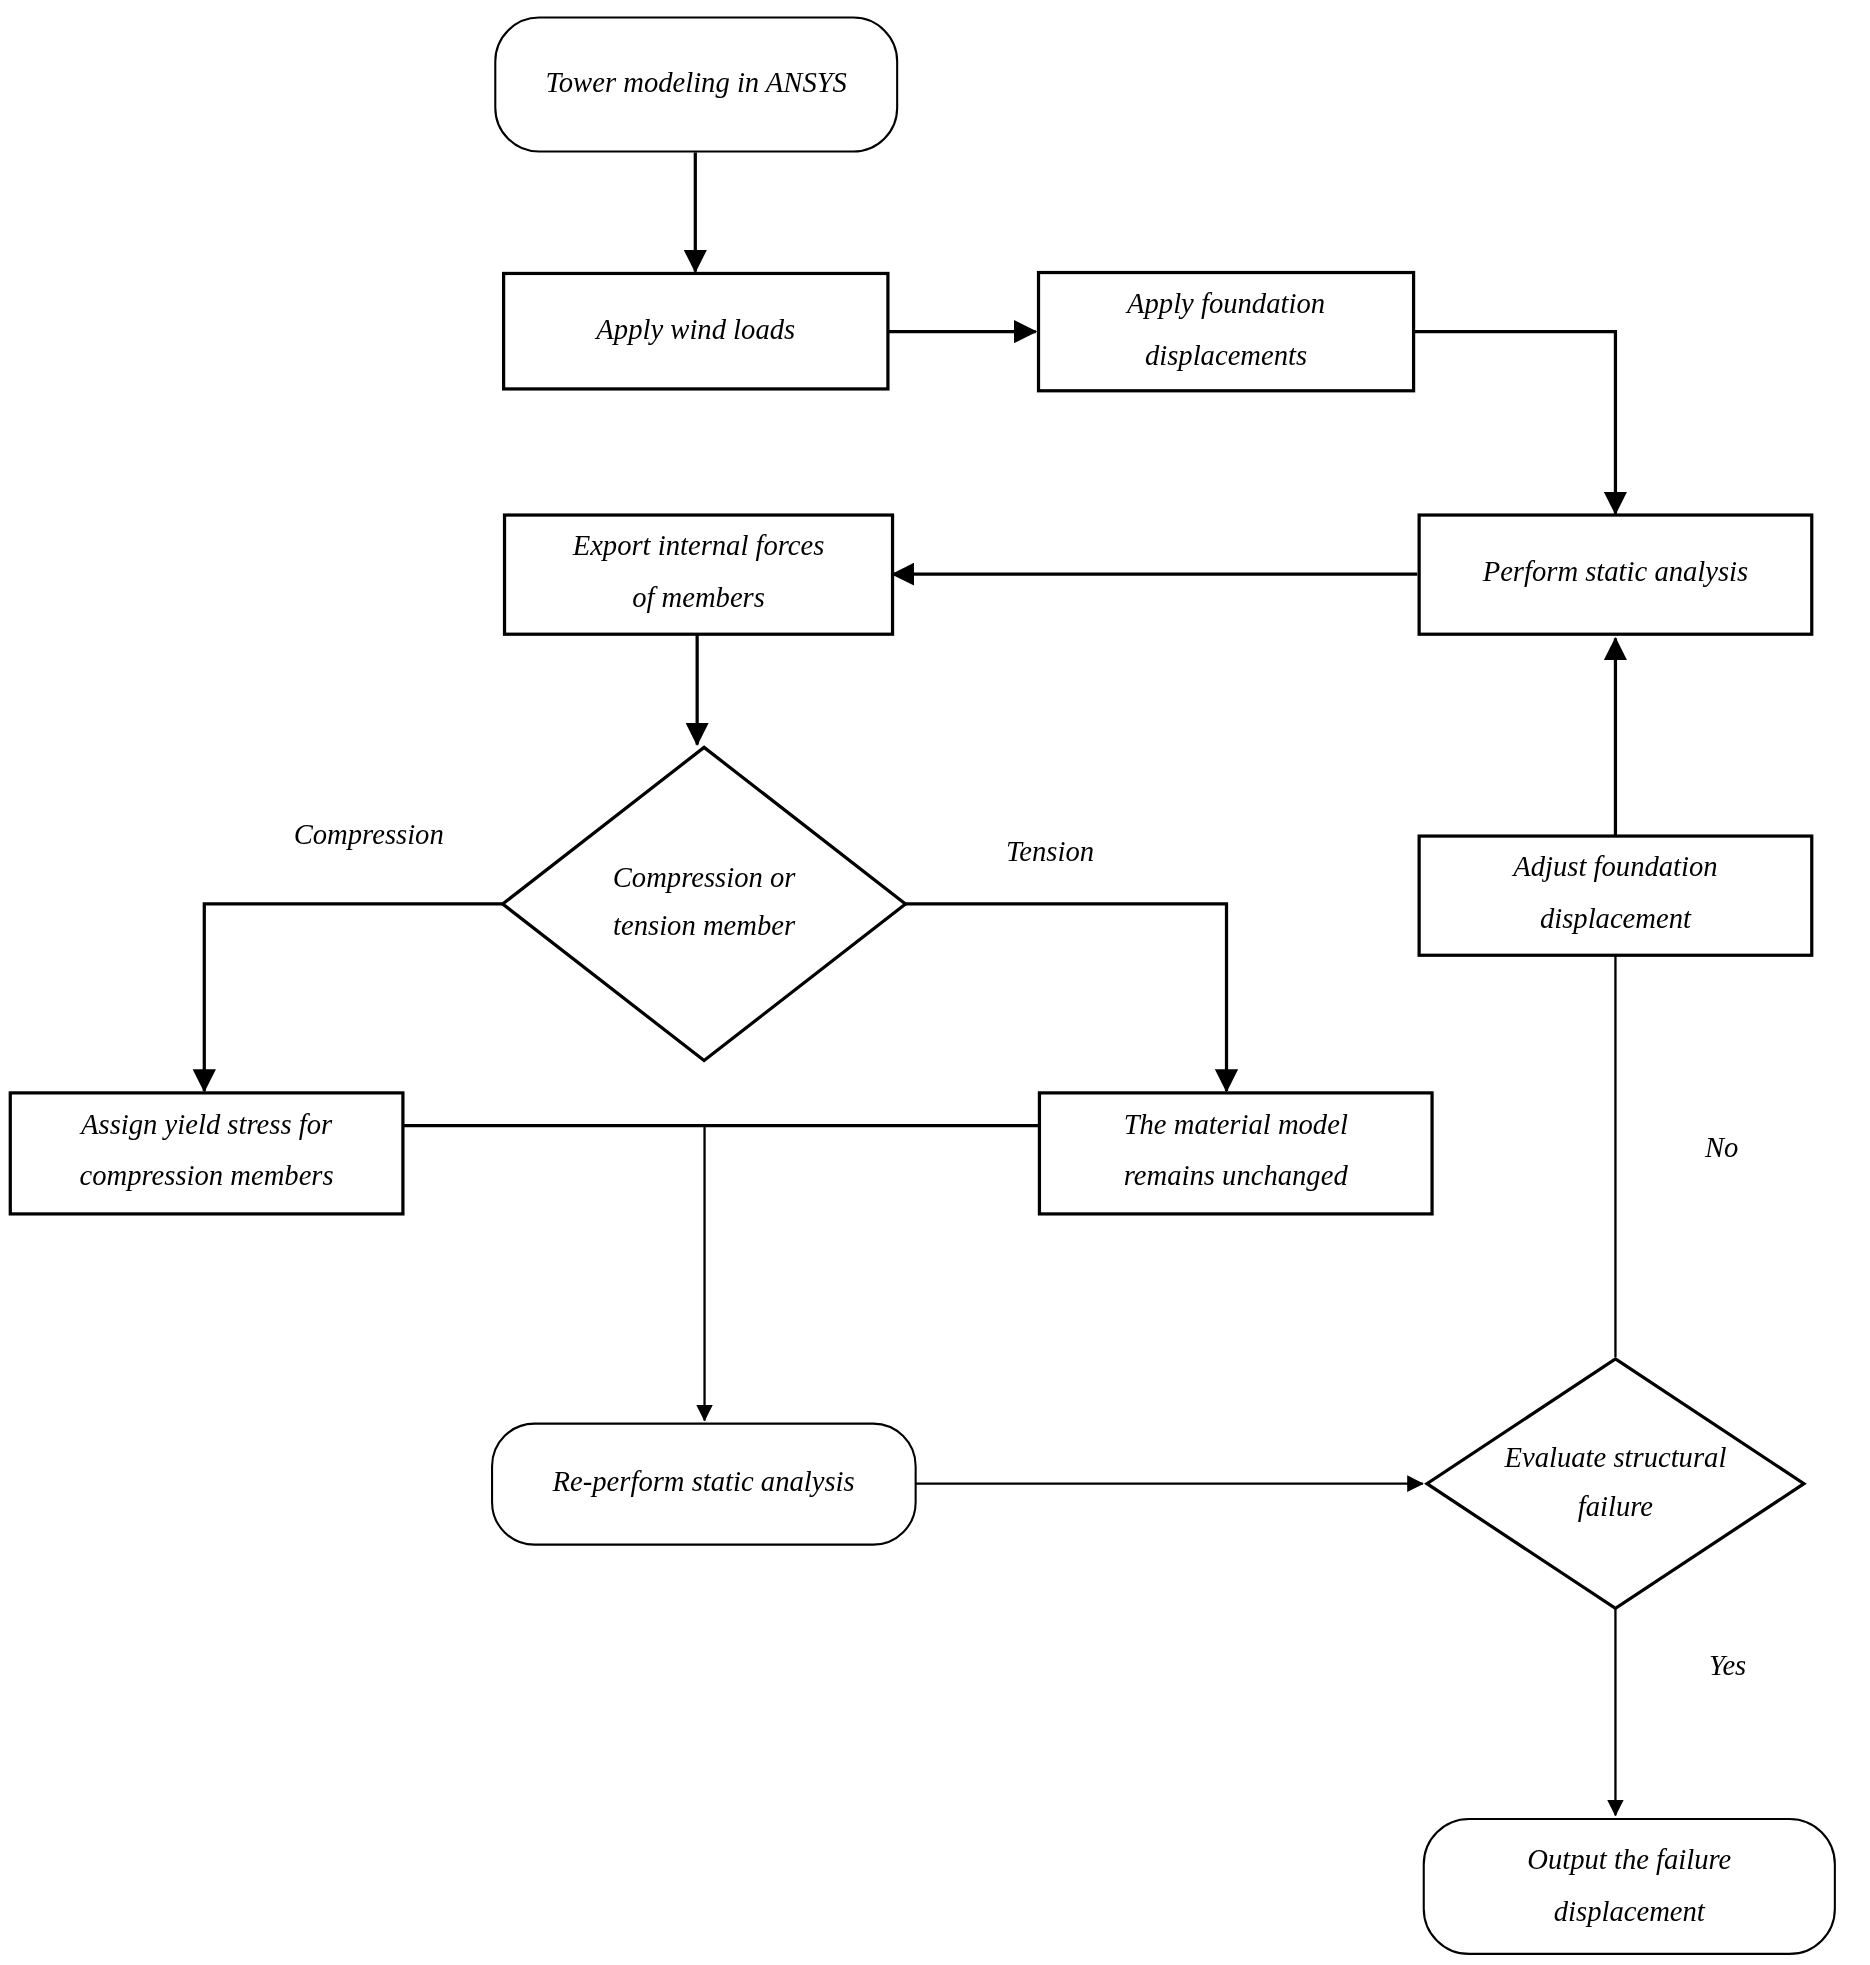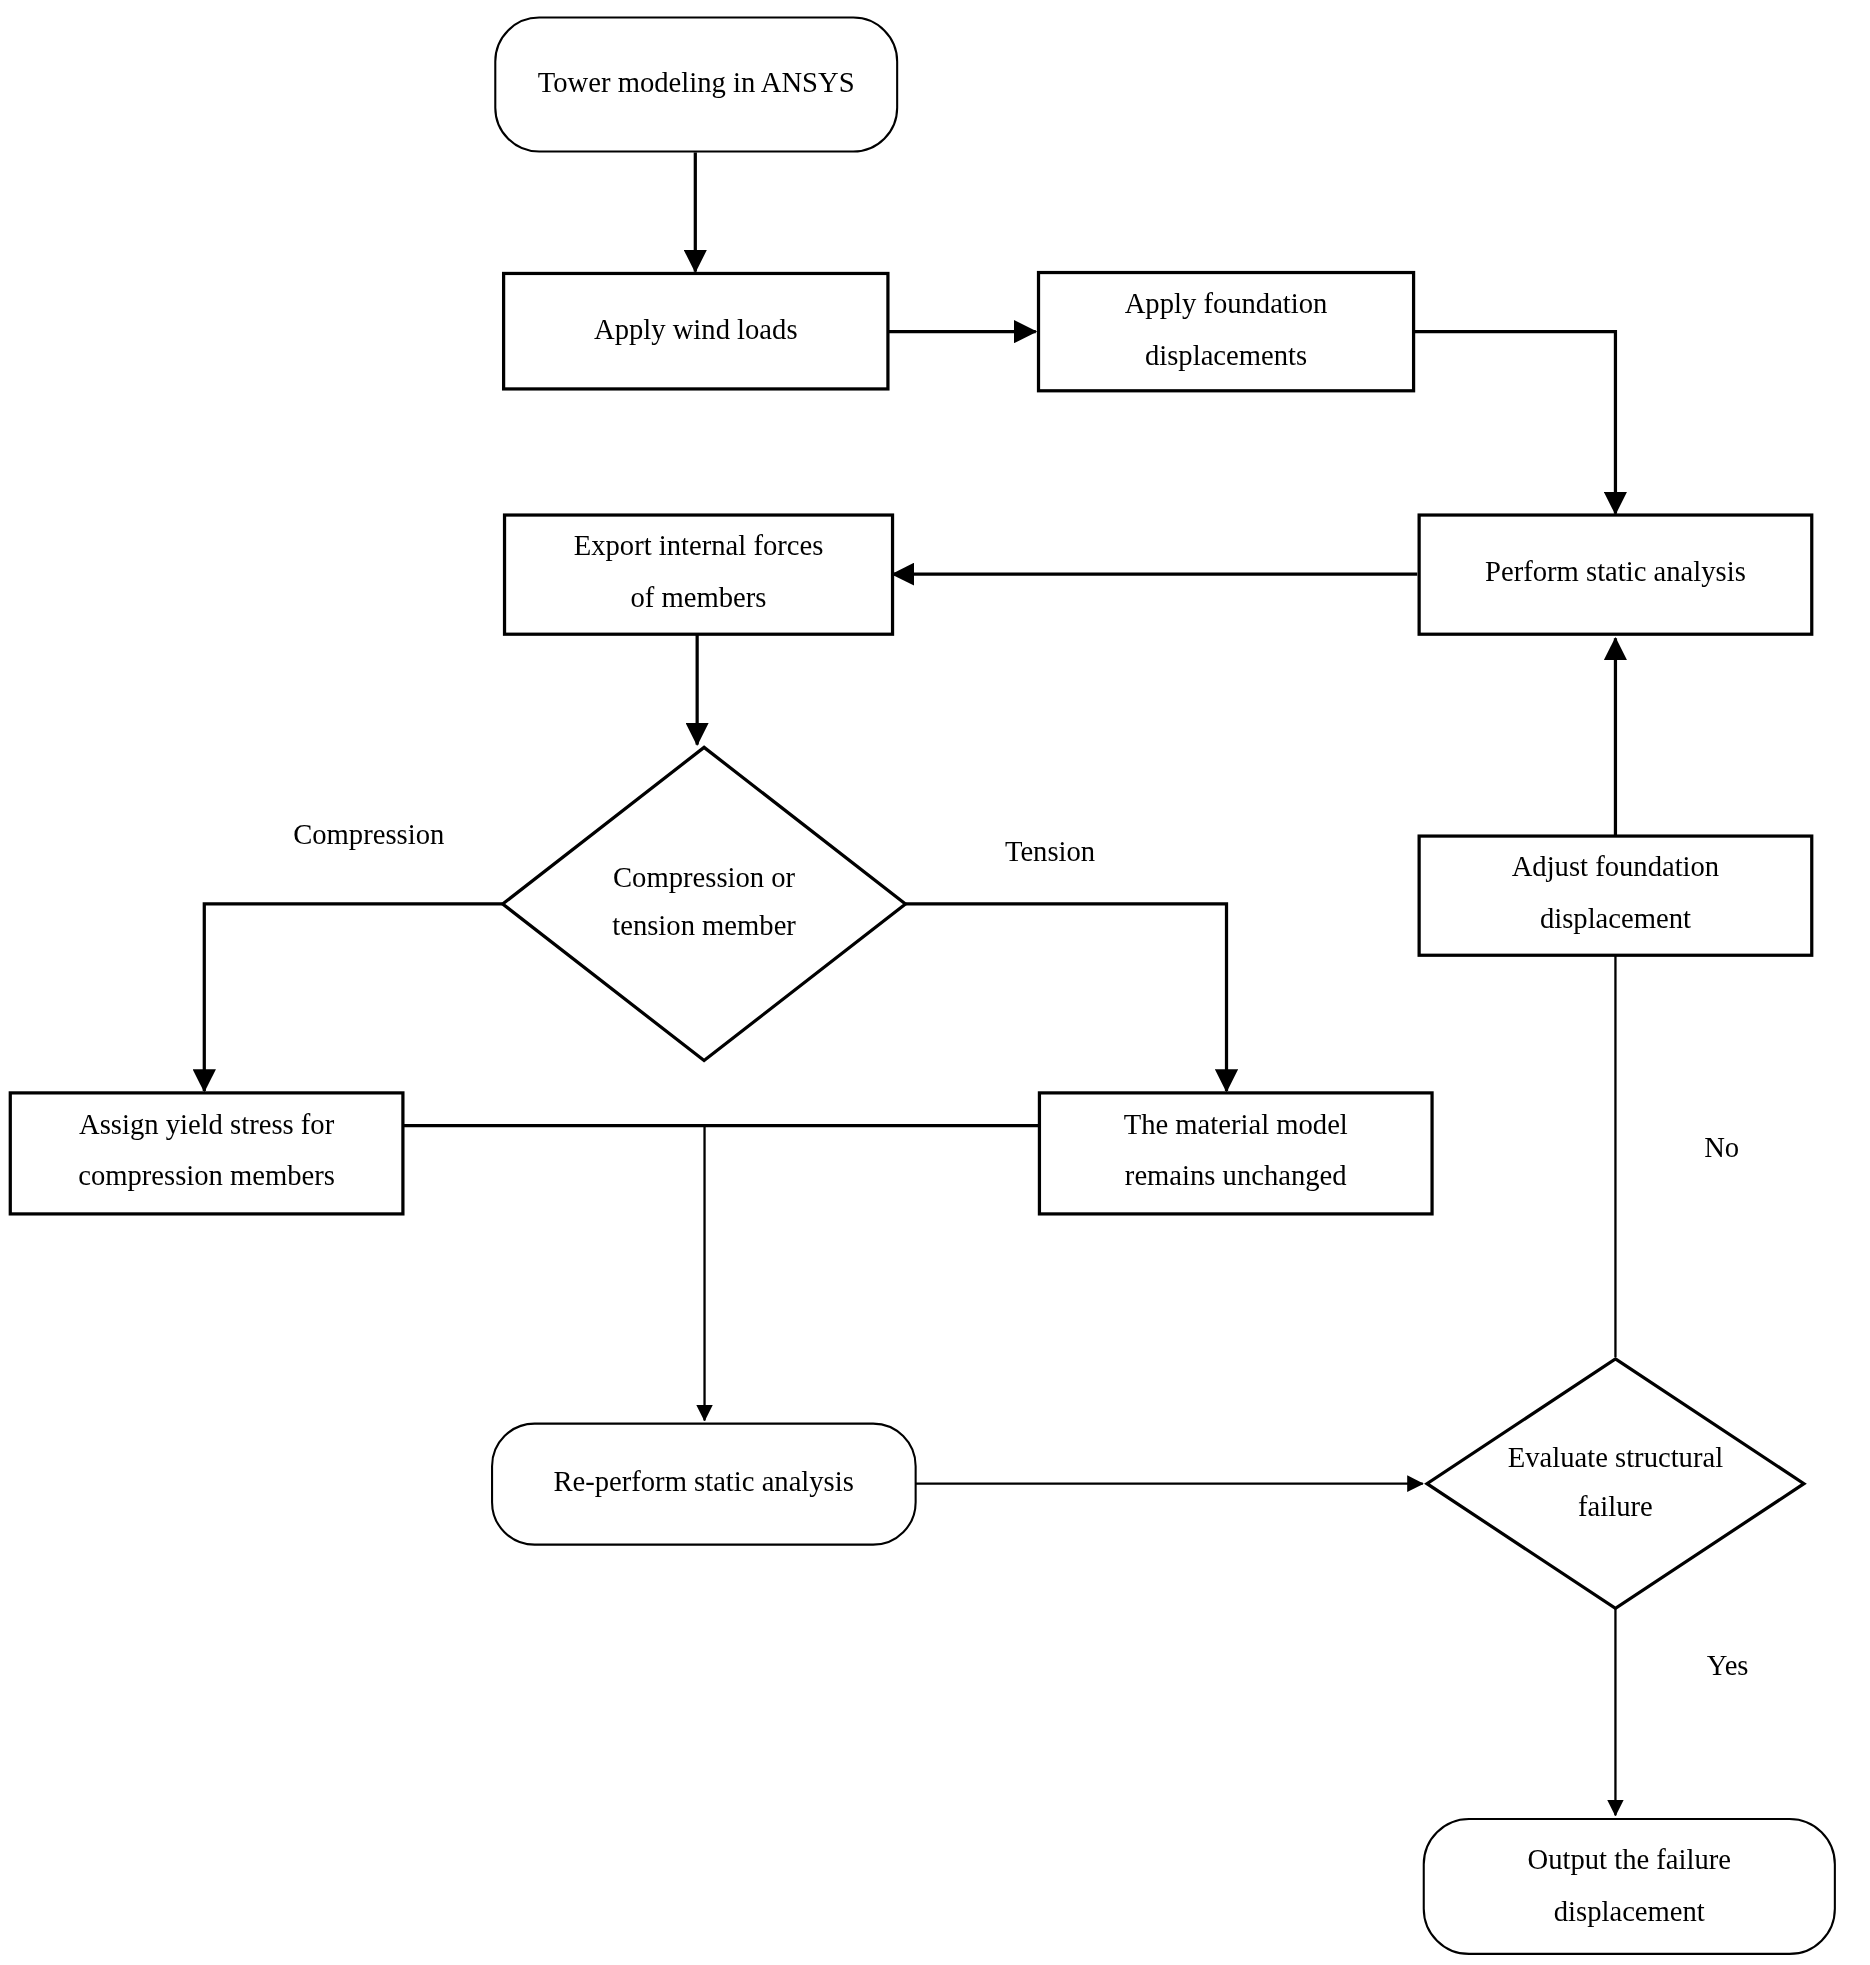--- a/index.html
+++ b/index.html
@@ -6,20 +6,21 @@
     margin: 0;
     padding: 0;
     background: #ffffff;
   }
   #canvas {
     position: relative;
     width: 1871px;
     height: 1965px;
     background: #ffffff;
     overflow: hidden;
+    font-style: italic;
   }
   svg.flow {
     position: absolute;
     top: 0;
     left: 0;
     width: 1871px;
     height: 1965px;
   }
   .node-shape {
     fill: #ffffff;

